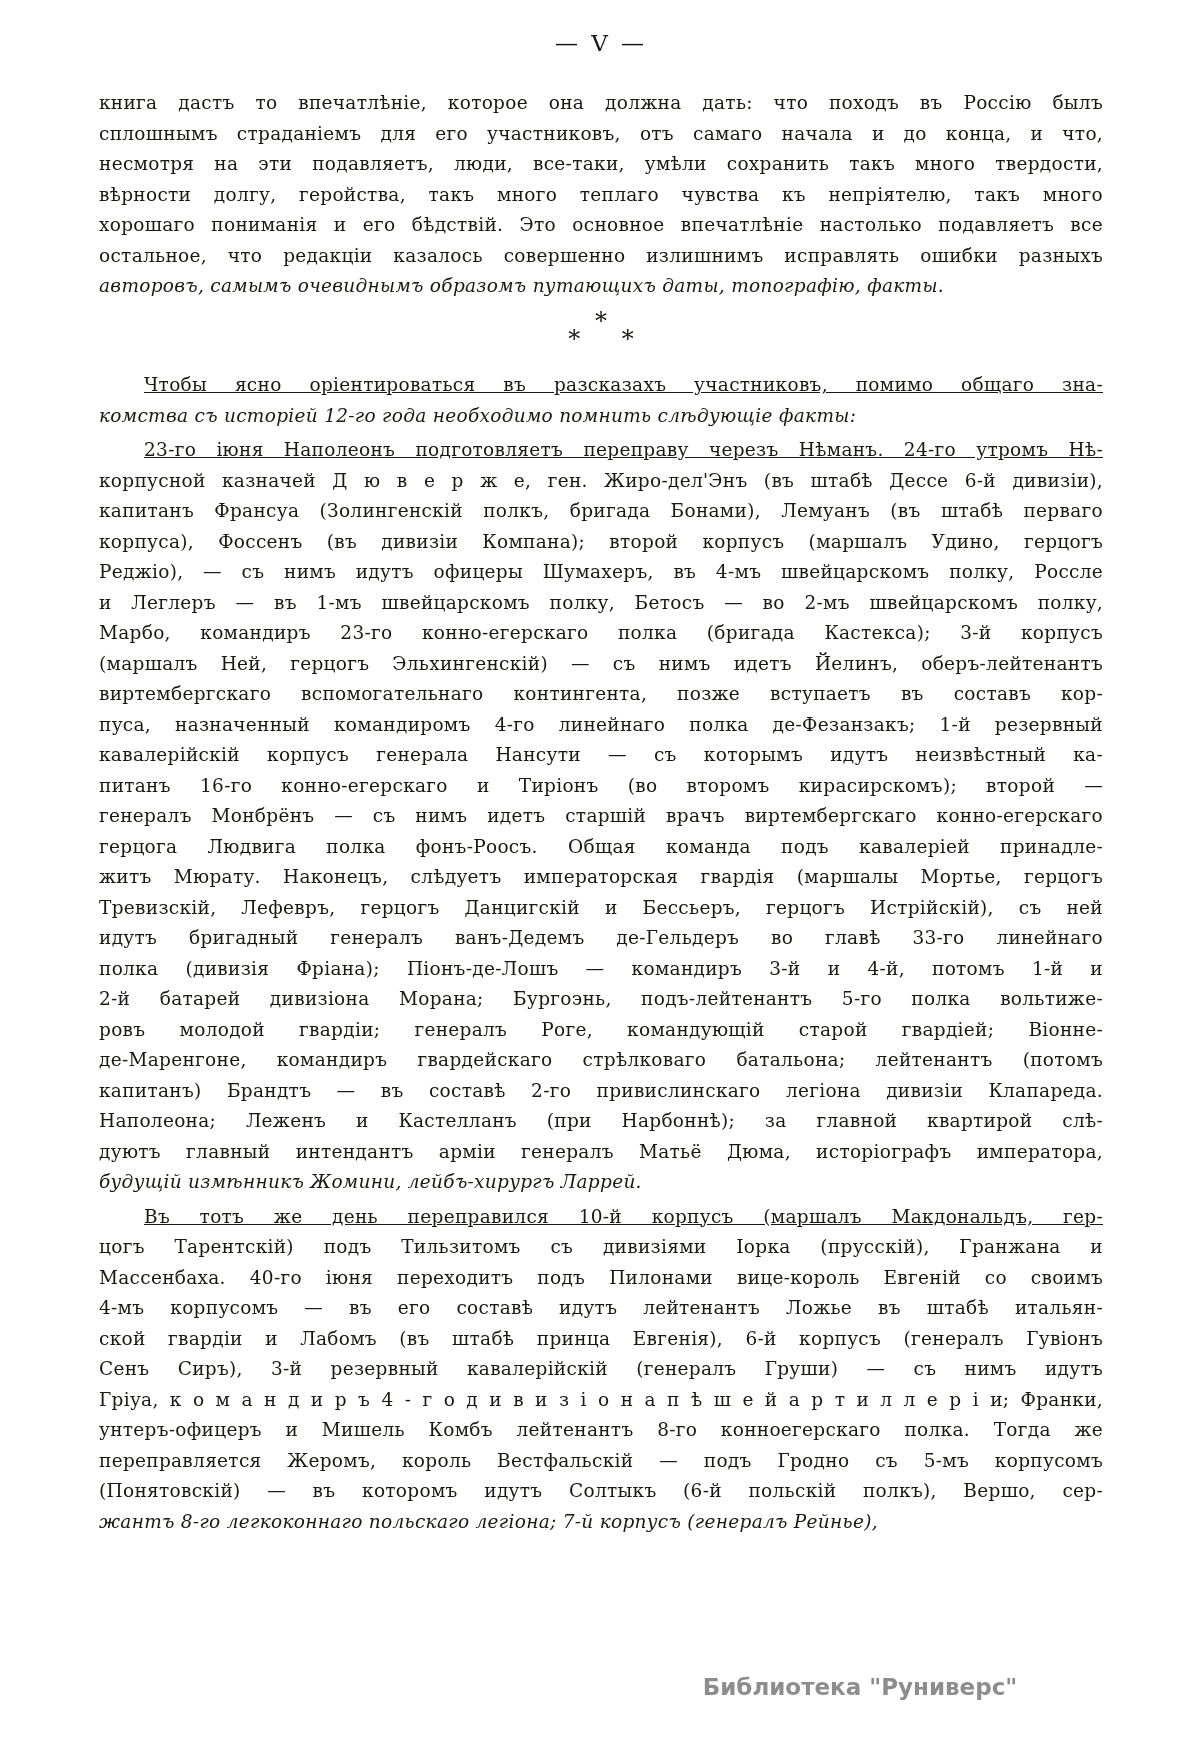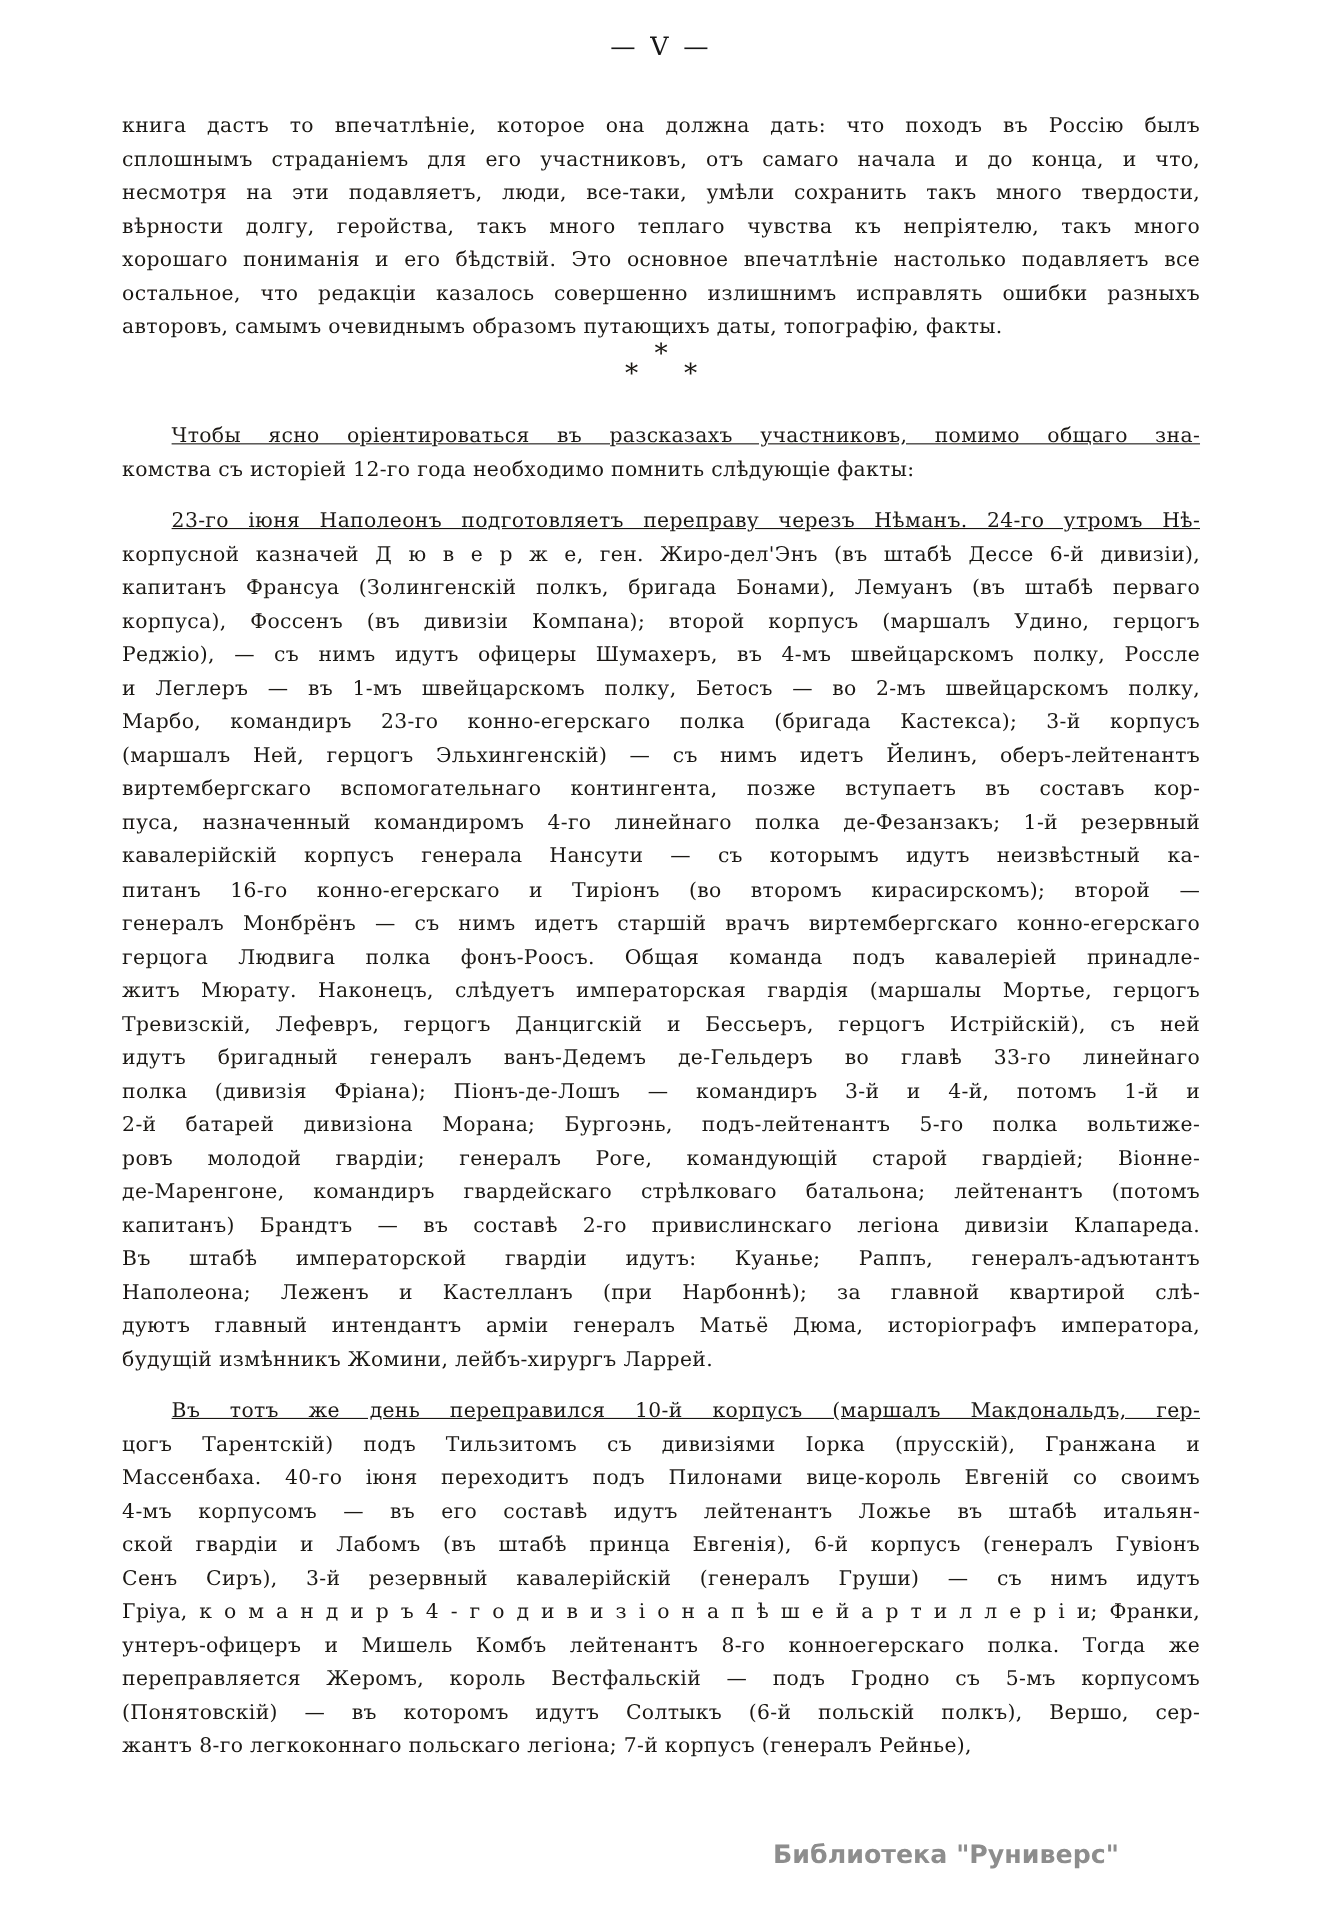--- a/index.html
+++ b/index.html
@@ -22,34 +22,35 @@
     letter-spacing: 3px;
     color: #171717;
   }
   .text-col {
     position: absolute;
     left: 95px;
     width: 1012px;
   }
   #para-top  { top: 84px; }
   #para-main { top: 366px; }
-  .para { margin: 16px; }
+  .para { margin: 4px; }
   .line {
     height: 30.5px;
     line-height: 30.5px;
     font-size: 18.5px;
     letter-spacing: 0.3px;
     text-align: justify;
     text-align-last: justify;
     overflow: hidden;
     white-space: nowrap;
   }
   .line.last {
     text-align: left;
     text-align-last: left;
+    font-style: italic;
   }
   .line.indent { text-indent: 45px; text-decoration: underline; }
   .separator {
     position: absolute;
     top: 312px;
     left: 95px;
     width: 1012px;
     text-align: center;
     color: #1b1814;
   }
@@ -116,21 +117,20 @@
         <div class="line">генералъ Монбрёнъ — съ нимъ идетъ старшій врачъ виртембергскаго конно-егерскаго</div>
         <div class="line">герцога Людвига полка фонъ-Роосъ. Общая команда подъ кавалеріей принадле-</div>
         <div class="line">житъ Мюрату. Наконецъ, слѣдуетъ императорская гвардія (маршалы Мортье, герцогъ</div>
         <div class="line">Тревизскій, Лефевръ, герцогъ Данцигскій и Бессьеръ, герцогъ Истрійскій), съ ней</div>
         <div class="line">идутъ бригадный генералъ ванъ-Дедемъ де-Гельдеръ во главѣ 33-го линейнаго</div>
         <div class="line">полка (дивизія Фріана); Піонъ-де-Лошъ — командиръ 3-й и 4-й, потомъ 1-й и</div>
         <div class="line">2-й батарей дивизіона Морана; Бургоэнь, подъ-лейтенантъ 5-го полка вольтиже-</div>
         <div class="line">ровъ молодой гвардіи; генералъ Роге, командующій старой гвардіей; Віонне-</div>
         <div class="line">де-Маренгоне, командиръ гвардейскаго стрѣлковаго батальона; лейтенантъ (потомъ</div>
         <div class="line">капитанъ) Брандтъ — въ составѣ 2-го привислинскаго легіона дивизіи Клапареда.</div>
-        <div class="line">Въ штабѣ императорской гвардіи идутъ: Куанье; Раппъ, генералъ-адъютантъ</div>
         <div class="line">Наполеона; Леженъ и Кастелланъ (при Нарбоннѣ); за главной квартирой слѣ-</div>
         <div class="line">дуютъ главный интендантъ арміи генералъ Матьё Дюма, исторіографъ императора,</div>
         <div class="line last">будущій измѣнникъ Жомини, лейбъ-хирургъ Ларрей.</div>
       </div>
       <div class="para">
         <div class="line indent">Въ тотъ же день переправился 10-й корпусъ (маршалъ Макдональдъ, гер-</div>
         <div class="line">цогъ Тарентскій) подъ Тильзитомъ съ дивизіями Іорка (прусскій), Гранжана и</div>
         <div class="line">Массенбаха. 40-го іюня переходитъ подъ Пилонами вице-король Евгеній со своимъ</div>
         <div class="line">4-мъ корпусомъ — въ его составѣ идутъ лейтенантъ Ложье въ штабѣ итальян-</div>
         <div class="line">ской гвардіи и Лабомъ (въ штабѣ принца Евгенія), 6-й корпусъ (генералъ Гувіонъ</div>

